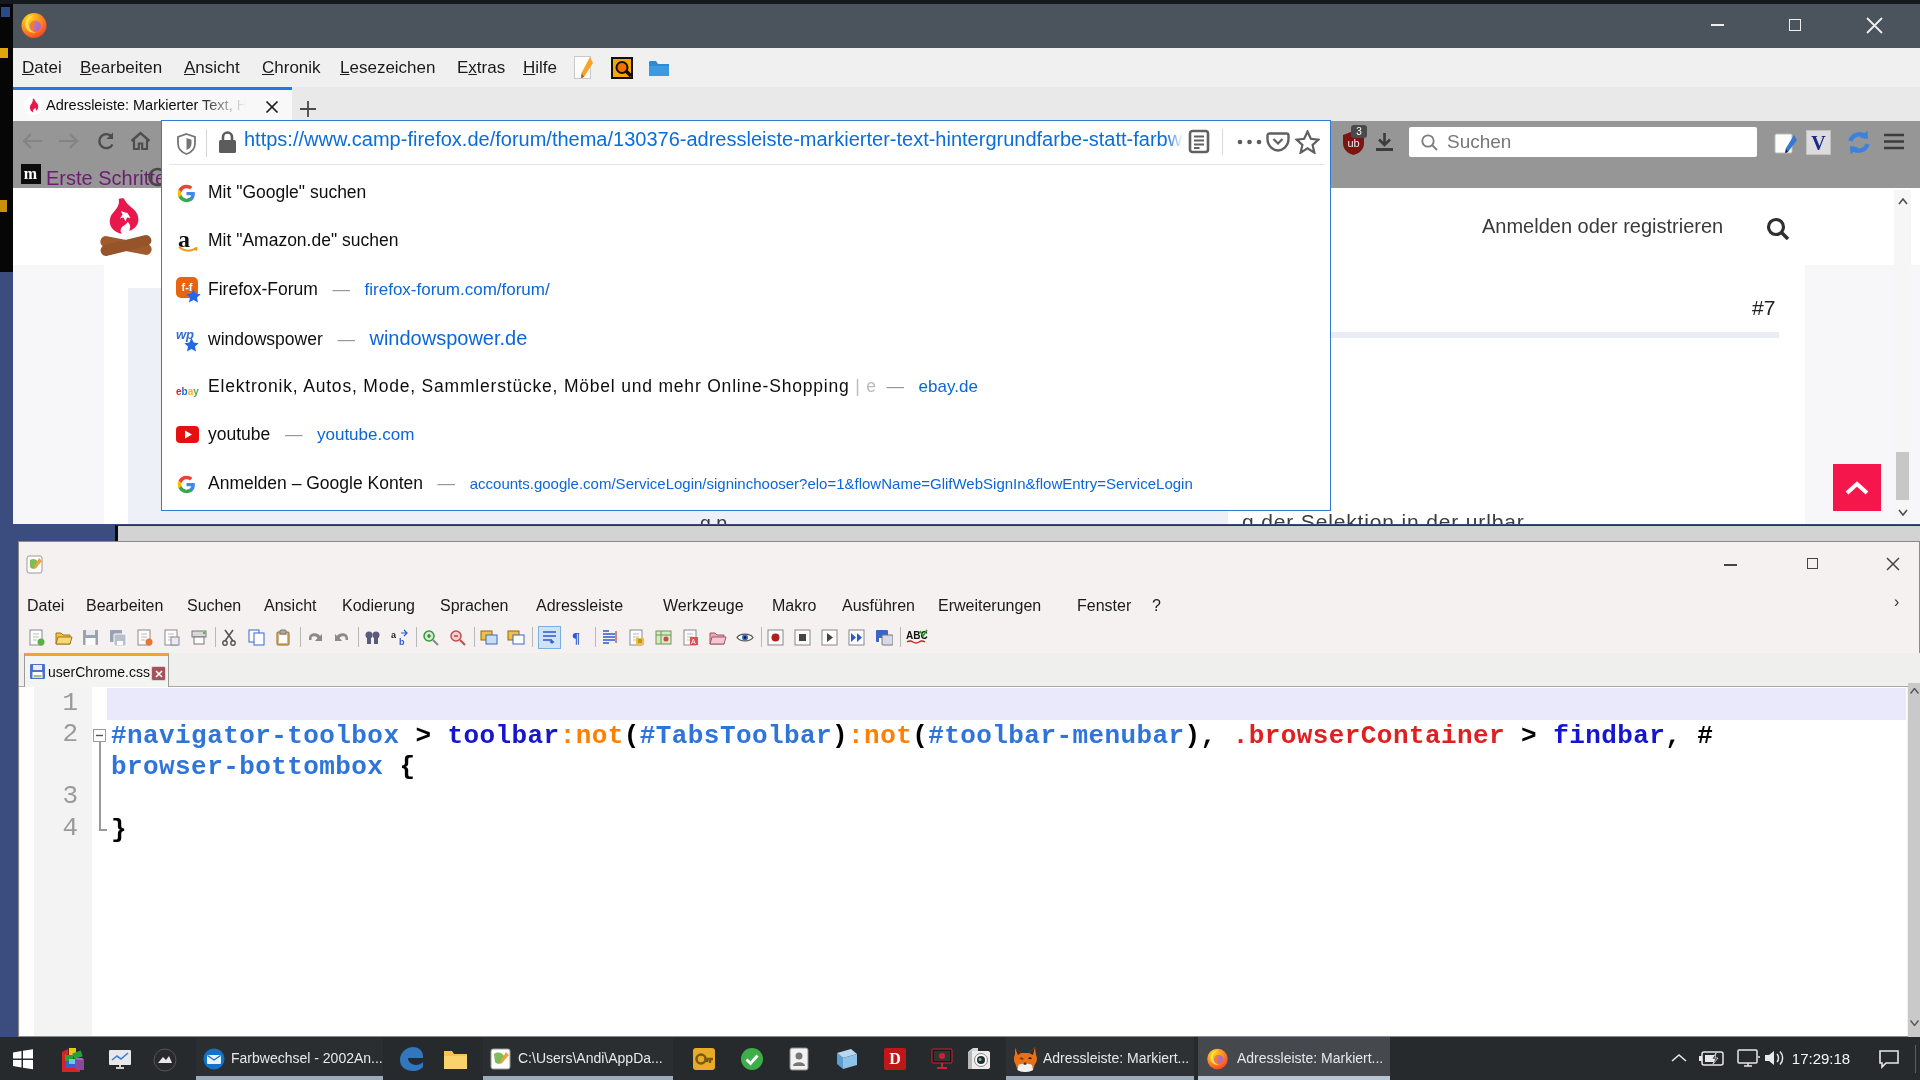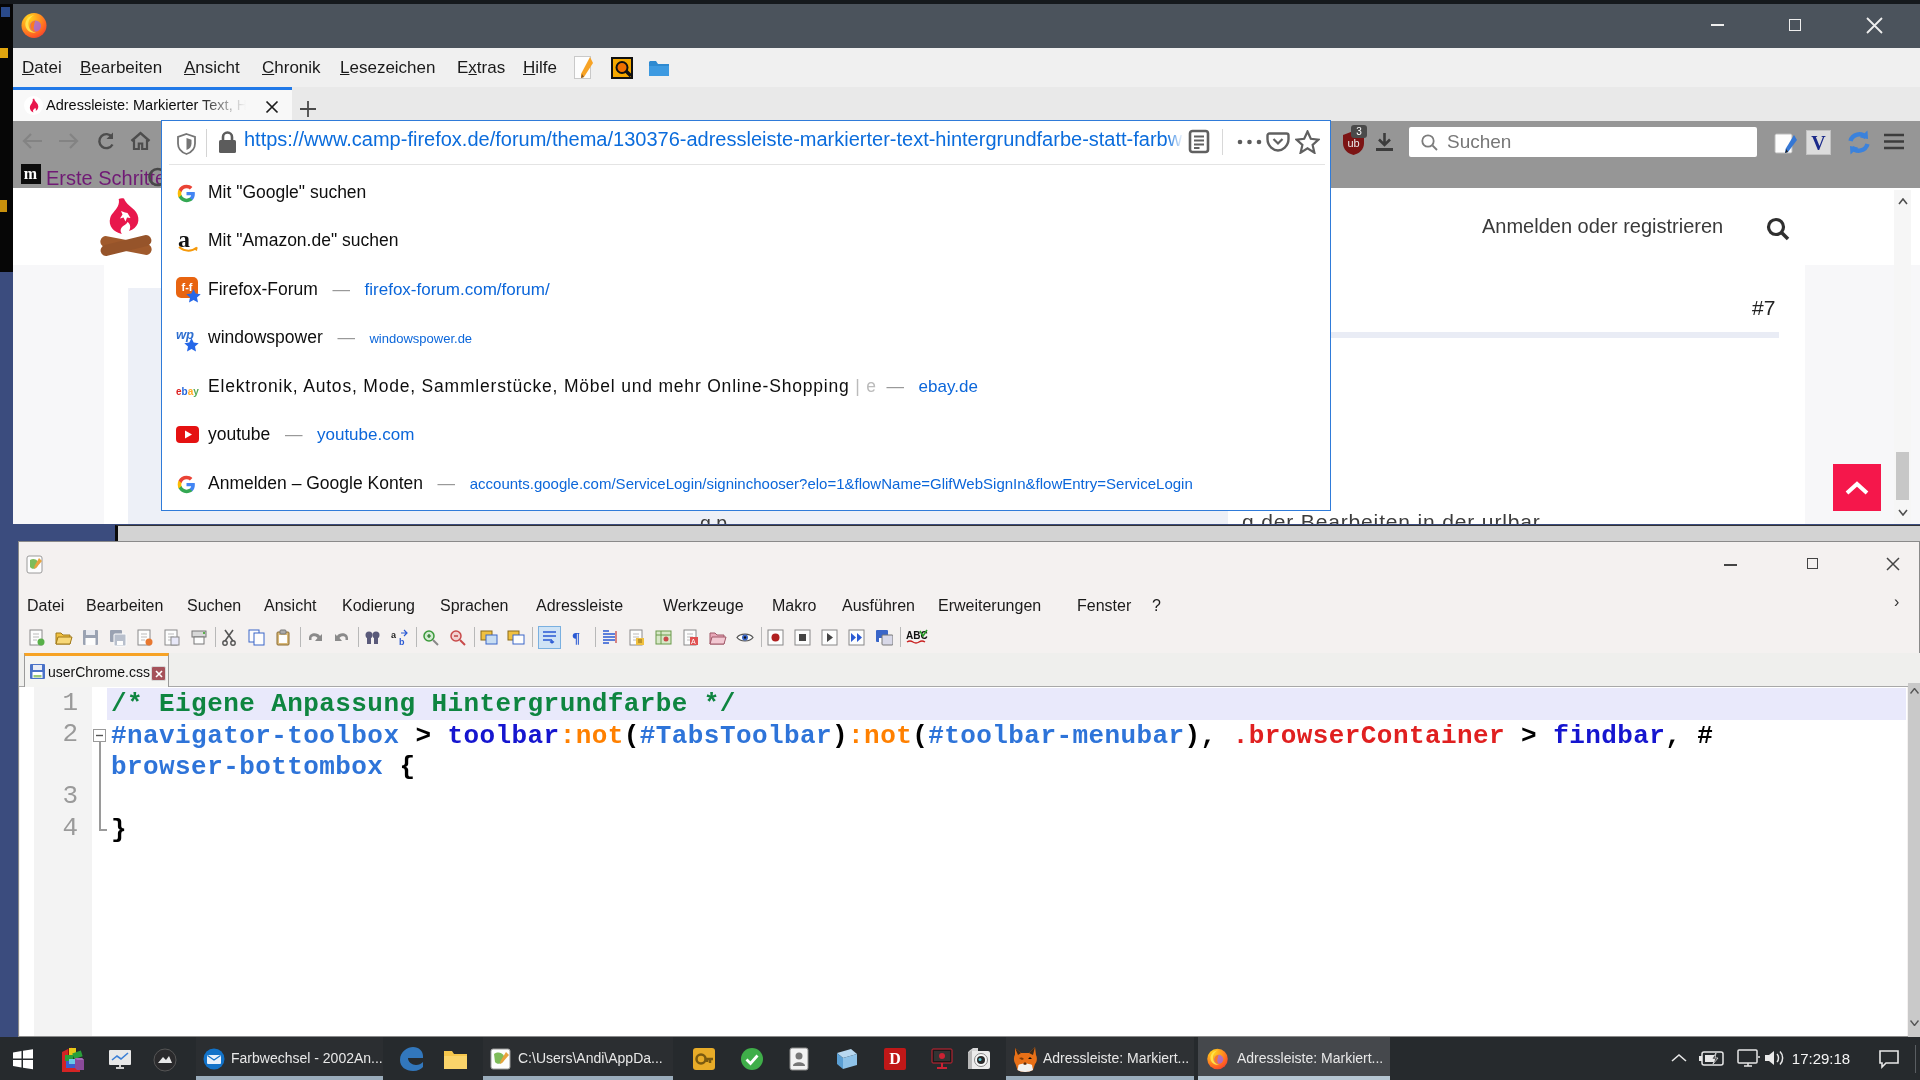--- a/index.html
+++ b/index.html
@@ -189,21 +189,21 @@
       <svg width="26" height="26">
         <circle cx="10" cy="10" r="7.5" stroke="#2f2f2f" stroke-width="3.2" fill="none"></circle>
         <path d="M15.5 15.5 L22 22" stroke="#2f2f2f" stroke-width="3.6"></path>
       </svg>
     </div>
 
   <div class="a" style="left:91px;top:260px;width:1701px;height:260px;background:#ffffff"></div>
   <div class="a" style="left:115px;top:284px;width:1100px;height:236px;background:#edf0f7"></div>
   <div class="a" style="left:1739px;top:292px;font-size:21px;color:#222">#7</div>
   <div class="a" style="left:148px;top:328px;width:1618px;height:6px;background:#e9ecf5"></div>
-  <div class="a" style="left:687px;top:508px;width:1100px;height:12px;overflow:hidden;font-size:19.5px;color:#3b3b3b">g p<span style="position:absolute;left:542px;letter-spacing:.85px;font-size:21px;top:-2px">g der Bearbeiten in der urlbar</span></div>
+  <div class="a" style="left:687px;top:508px;width:1100px;height:12px;overflow:hidden;font-size:19.5px;color:#3b3b3b">g p<span style="position:absolute;left:542px;letter-spacing:.85px;font-size:21px;top:-2px">g der Selektion in der urlbar</span></div>
 
   <div class="a" style="left:1820px;top:460px;width:48px;height:47px;background:#f5174b"></div>
   <div class="a" style="left:1832px;top:477px">
       <svg width="24" height="14">
         <path d="M2 12 L12 3 L22 12" stroke="#fff" stroke-width="4" fill="none"></path>
       </svg>
     </div>
 
   <div class="a" style="left:1881px;top:186px;width:17px;height:334px;background:#f6f6f6"></div>
   <div class="a" style="left:1885px;top:194px">
@@ -286,21 +286,21 @@
       <path d="M7.5 0 L9.7 4.6 L14.7 5.2 L11 8.6 L12 13.6 L7.5 11 L3 13.6 L4 8.6 L0.3 5.2 L5.3 4.6 Z" fill="#2567e8"></path>
     </svg>
   </div>
 <div class="a" style="left:208px;top:279px;font-size:17.5px;color:#0e0e0e">Firefox-Forum&nbsp;&nbsp; <span style="color:#999">—</span>&nbsp;&nbsp; <span style="color:#0b66da;font-size:17px">firefox-forum.com/forum/</span></div>
 <div class="a" style="left:176px;top:327px" id="wpicon">
     <span style="position:absolute;font-size:13px;font-weight:bold;color:#2f6fd0;font-style:italic">wp</span>
     <svg style="position:absolute;left:8px;top:11px" width="15" height="15">
       <path d="M7.5 0 L9.7 4.6 L14.7 5.2 L11 8.6 L12 13.6 L7.5 11 L3 13.6 L4 8.6 L0.3 5.2 L5.3 4.6 Z" fill="#2567e8"></path>
     </svg>
   </div>
-<div class="a" style="left:208px;top:327px;font-size:17.5px;color:#0e0e0e">windowspower&nbsp;&nbsp; <span style="color:#999">—</span>&nbsp;&nbsp; <span style="color:#0b66da;font-size:13px">windowspower.de</span></div>
+<div class="a" style="left:208px;top:327px;font-size:17.5px;color:#0e0e0e">windowspower&nbsp;&nbsp; <span style="color:#999">—</span>&nbsp;&nbsp; <span style="color:#0b66da;font-size:20px">windowspower.de</span></div>
 <div class="a" style="left:176px;top:381px" id="ebicon"><span style="font-size:10px;font-weight:bold"><span style="color:#d22">e</span><span style="color:#26d">b</span><span style="color:#fa2">a</span><span style="color:#5a5">y</span></span></div>
 <div class="a" style="left:208px;top:376px;font-size:17.5px;color:#0e0e0e"><span style="letter-spacing:.8px">Elektronik, Autos, Mode, Sammlerstücke, Möbel und mehr Online-Shopping <span style="color:#bbb">| e</span></span>&nbsp; <span style="color:#999">—</span>&nbsp;&nbsp; <span style="color:#0b66da;font-size:17px">ebay.de</span></div>
 <div class="a" style="left:176px;top:426px">
     <svg width="23" height="17">
       <rect width="23" height="17" rx="4" fill="#e51111"></rect>
       <path d="M9 4.5 L16 8.5 L9 12.5 Z" fill="#fff"></path>
     </svg>
   </div>
 <div class="a" style="left:208px;top:424px;font-size:17.5px;color:#0e0e0e">youtube&nbsp;&nbsp; <span style="color:#999">—</span>&nbsp;&nbsp; <span style="color:#0b66da;font-size:17px">youtube.com</span></div>
 <div class="a" style="left:177px;top:475px">
@@ -595,21 +595,20 @@
   <div class="a" style="left:88px;top:146px;width:1799px;height:31.5px;background:#e9e9fb"></div>
 
   <div class="a" style="left:74px;top:186.5px;width:13px;height:13px;border:1px solid #9a9a9a;background:#fff">
       <svg width="11" height="11">
         <path d="M2 5.5 L9 5.5" stroke="#555" stroke-width="1.4"></path>
       </svg>
     </div>
   <div class="a" style="left:80px;top:200px;width:1.5px;height:87px;background:#9a9a9a"></div>
   <div class="a" style="left:80px;top:287px;width:8px;height:1.5px;background:#9a9a9a"></div>
 
-  <div class="a mono" style="left:92px;top:147px;color:#0e8540">/* Eigene Anpassung Hintergrundfarbe */</div>
   <div class="a mono" style="left:92px;top:178.5px"><span style="color:#2e74d9">#navigator-toolbox</span><span style="color:#000"> &gt; </span><span style="color:#1515cf">toolbar</span><span style="color:#ff8000">:not</span><span style="color:#000">(</span><span style="color:#2e74d9">#TabsToolbar</span><span style="color:#000">)</span><span style="color:#ff8000">:not</span><span style="color:#000">(</span><span style="color:#2e74d9">#toolbar-menubar</span><span style="color:#000">), </span><span style="color:#e02020">.browserContainer</span><span style="color:#000"> &gt; </span><span style="color:#1515cf">findbar</span><span style="color:#000">, #</span></div>
   <div class="a mono" style="left:92px;top:209.5px"><span style="color:#2e74d9">browser-bottombox</span><span style="color:#000"> {</span></div>
   <div class="a mono" style="left:92px;top:272.5px;color:#000">}</div>
 
   <div class="a" style="left:1889px;top:141px;width:13px;height:355px;background:#c9c9c9"></div>
   <div class="a" style="left:1891px;top:146px">
       <svg width="9" height="6">
         <path d="M0.5 5.5 L4.5 0.5 L8.5 5.5" stroke="#555" stroke-width="1.4" fill="none"></path>
       </svg>
     </div>

